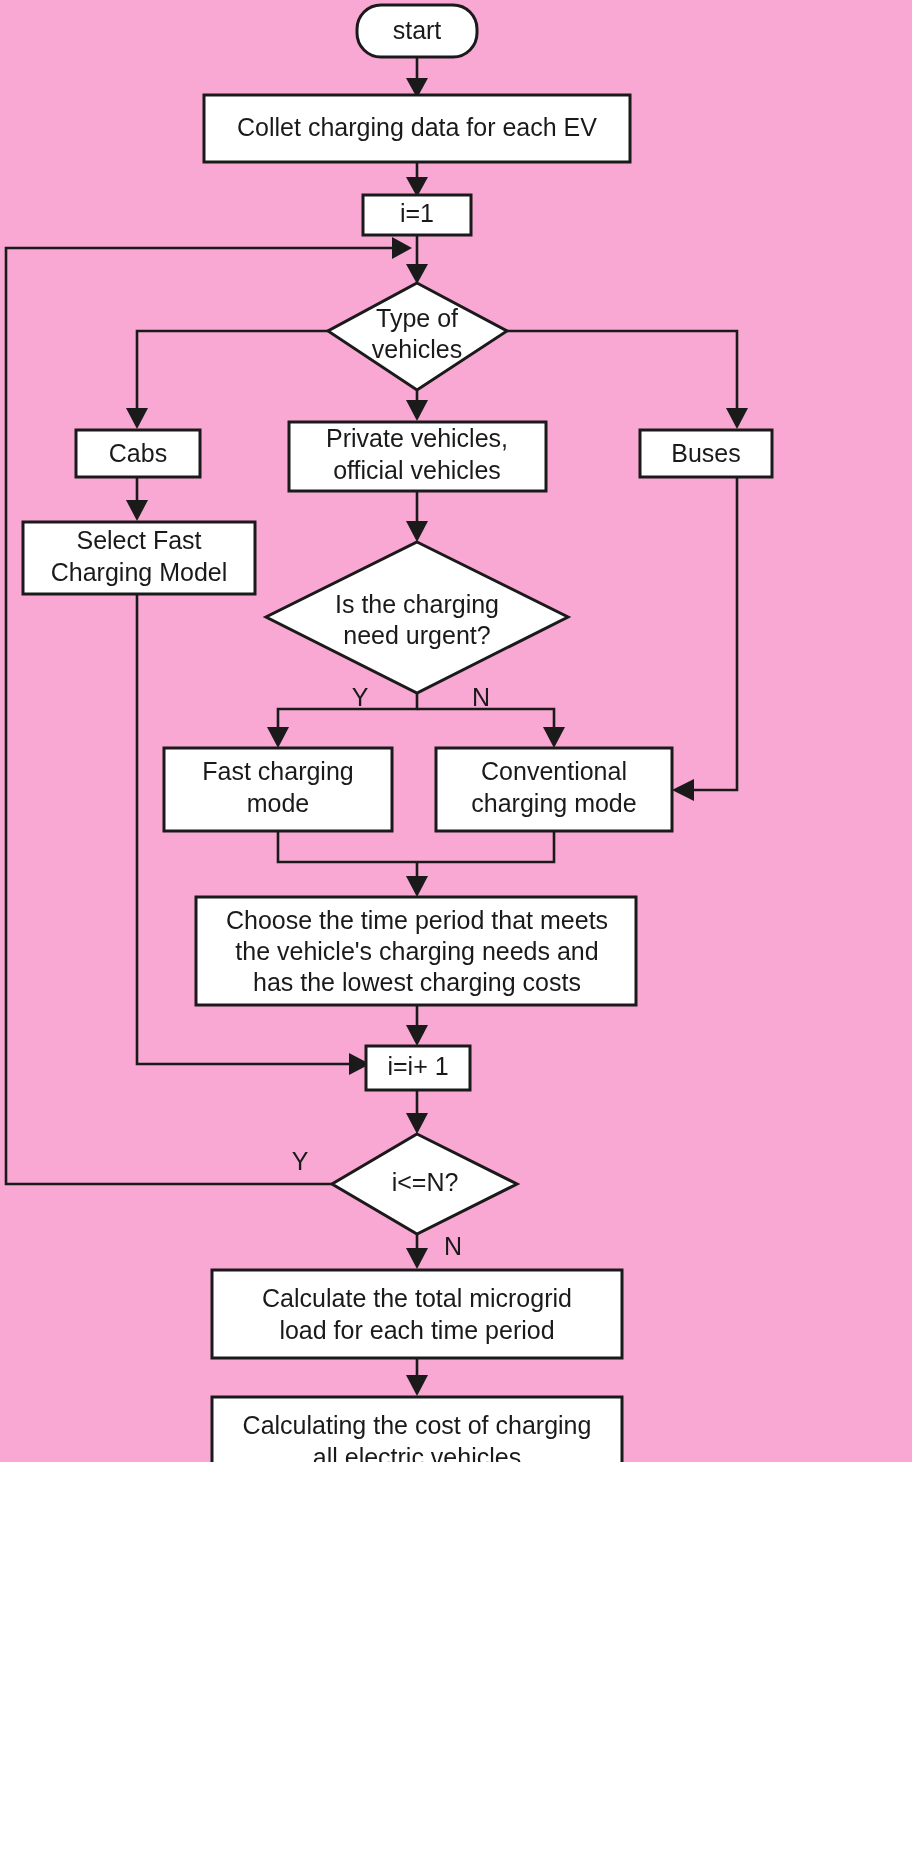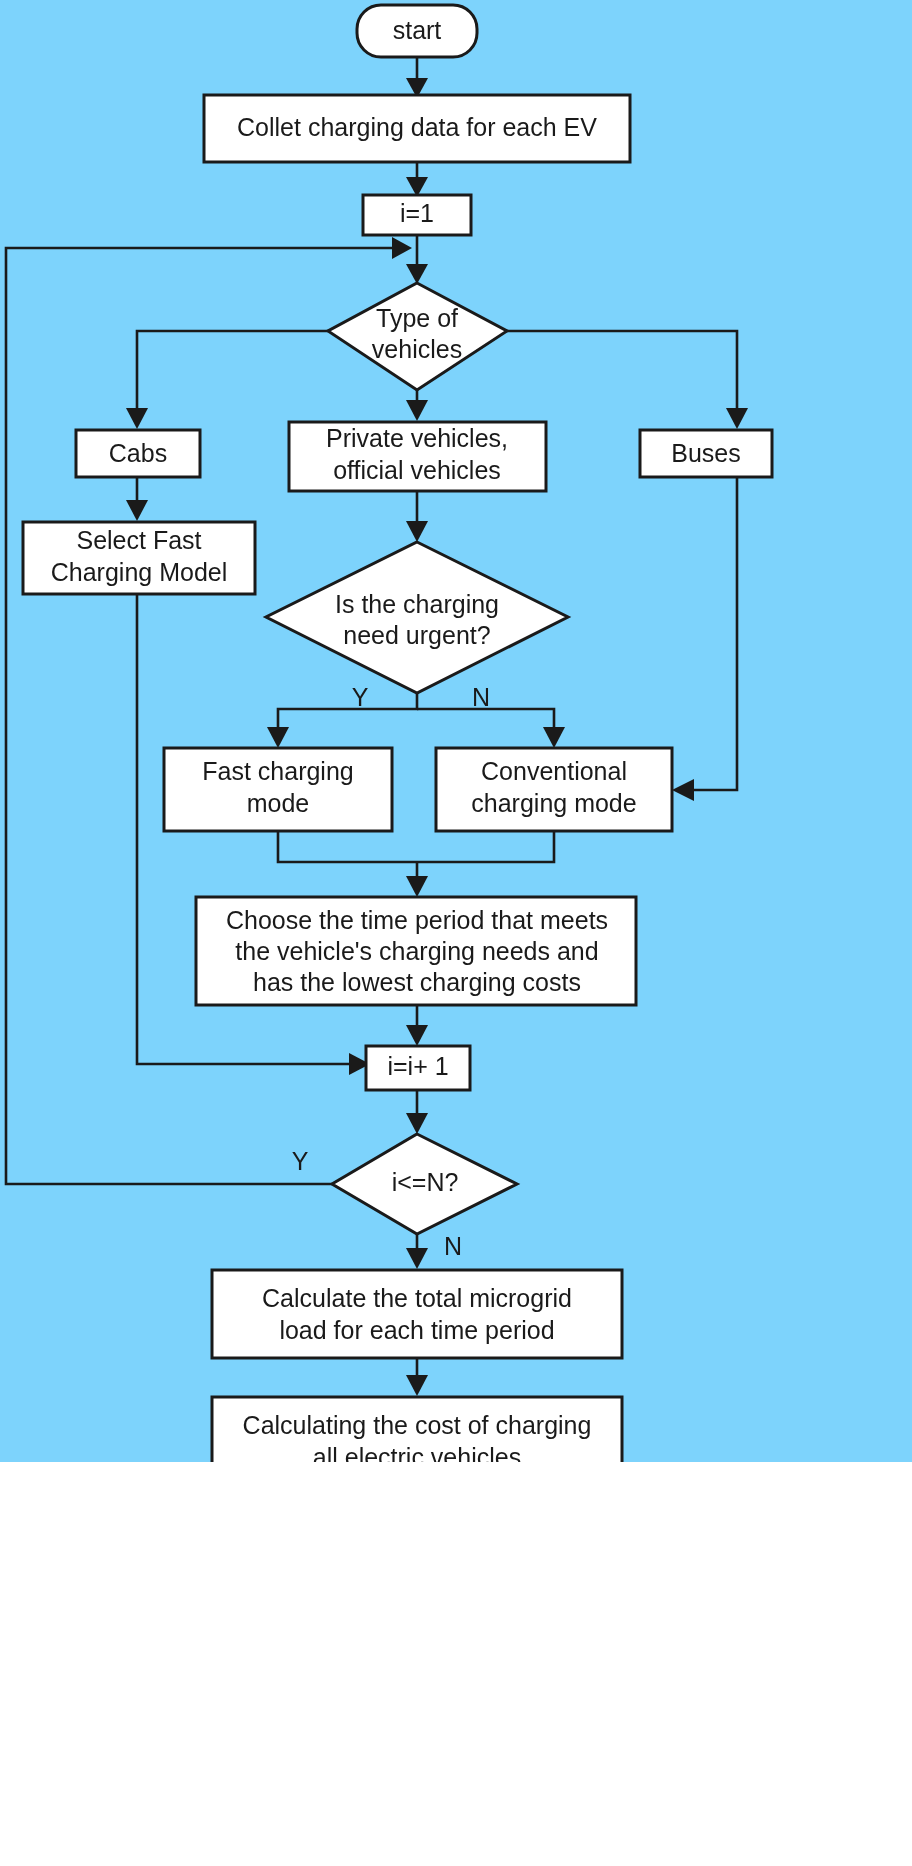--- a/index.html
+++ b/index.html
@@ -4,21 +4,21 @@
 <style>
   html, body {
     margin: 0;
     padding: 0;
     background: #ffffff;
   }
   #page {
     position: relative;
     width: 912px;
     height: 1462px;
-    background: #7dd3fc;
+    background: #f9a8d4;
     font-family: "Liberation Sans", sans-serif;
   }
   svg.flow {
     display: block;
     width: 912px;
     height: 1866px;
   }
   .node-shape {
     fill: #ffffff;
     stroke: #1a1a1a;

